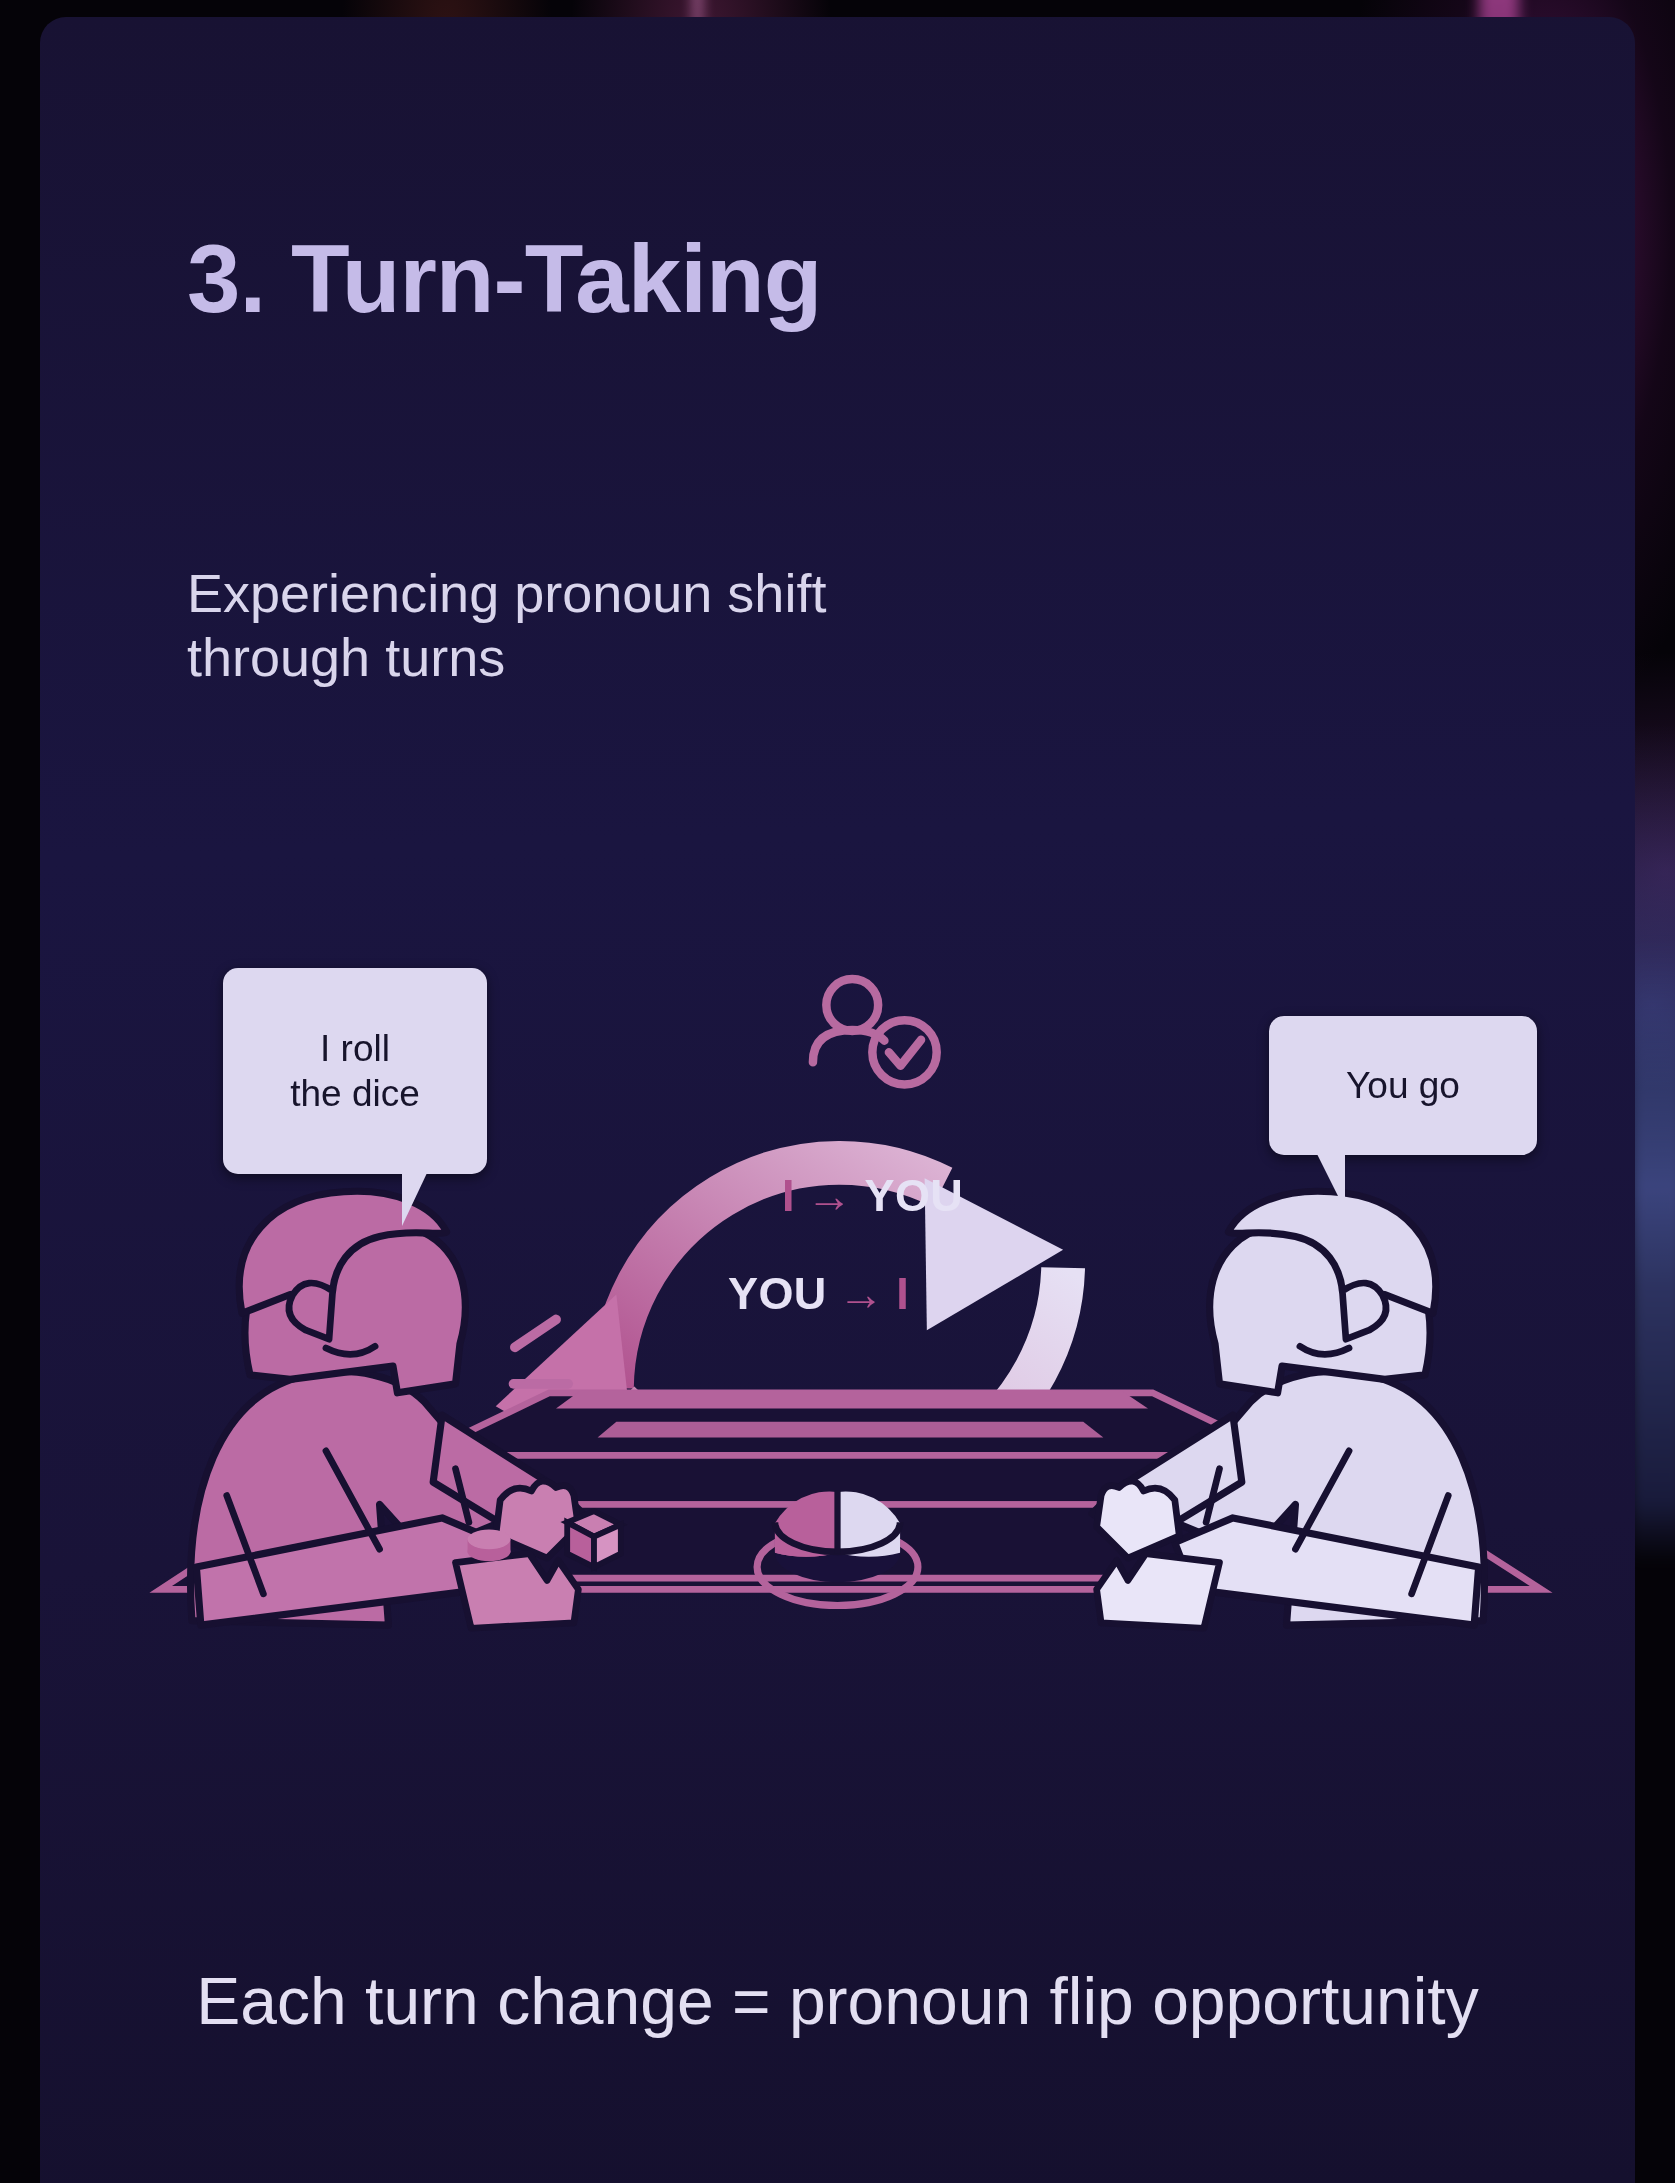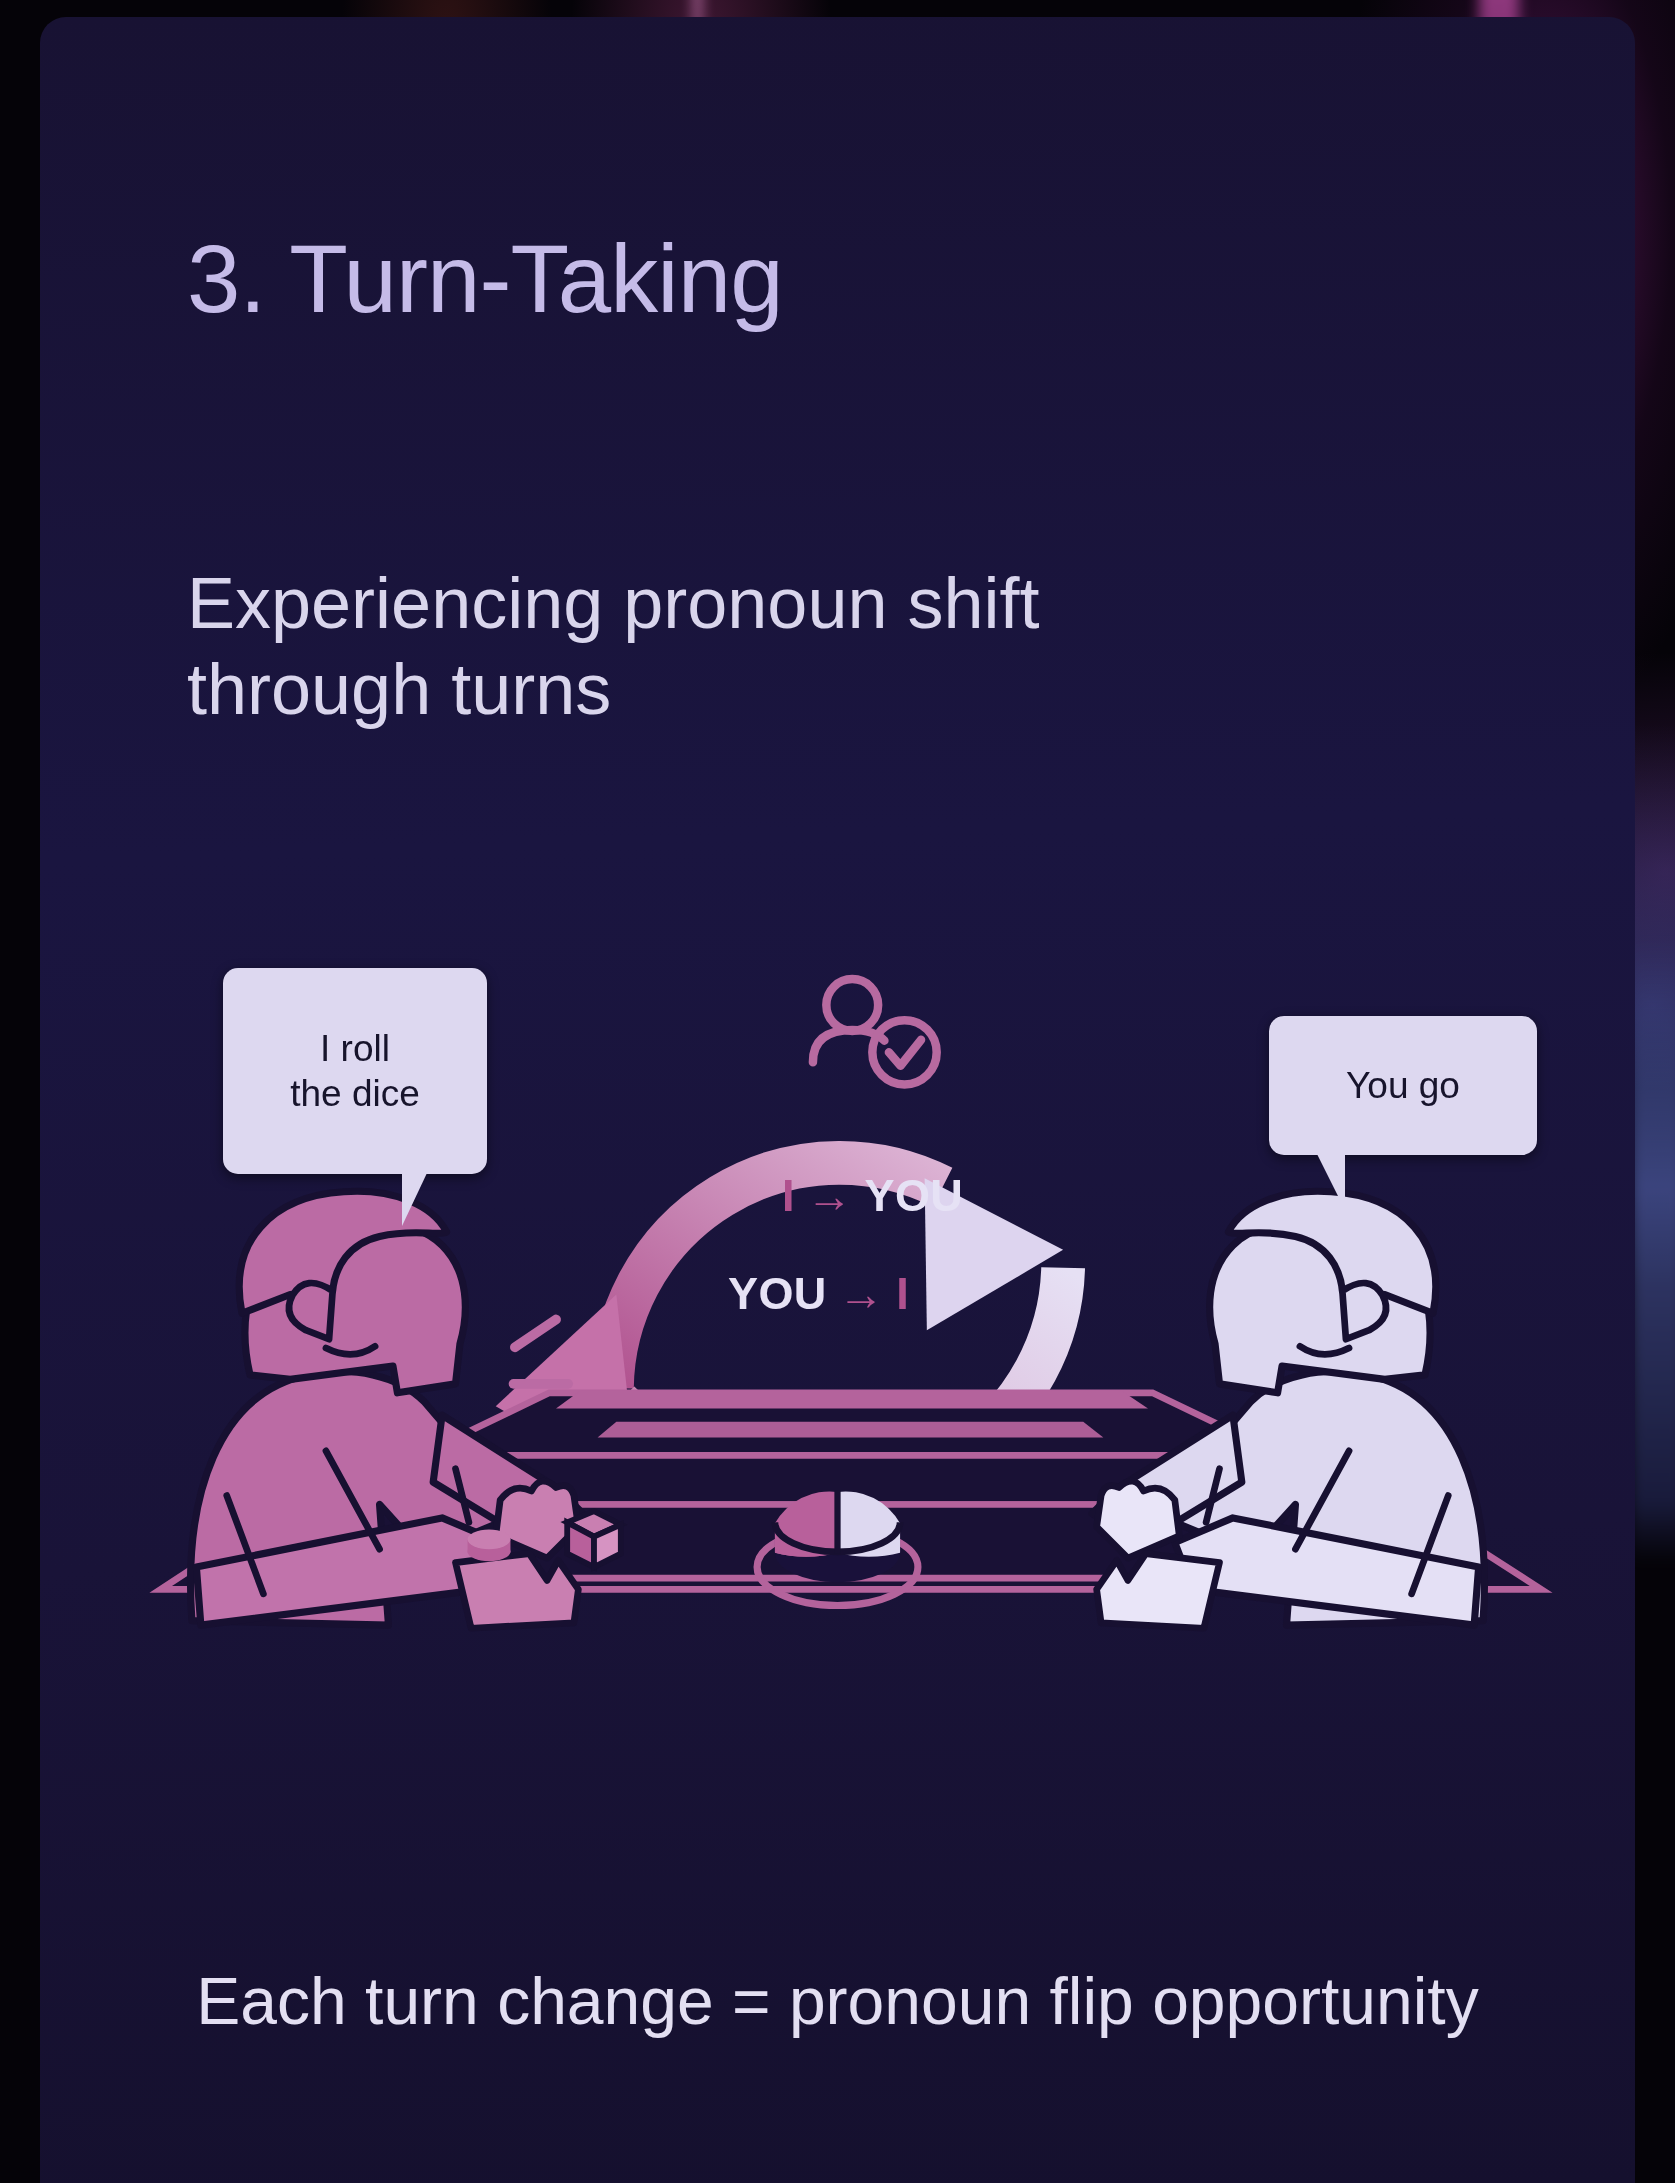--- a/index.html
+++ b/index.html
@@ -28,26 +28,26 @@
     position:absolute;
     left:40px; top:17px; width:1595px; height:2166px;
     border-radius:26px 26px 0 0;
     background:linear-gradient(178deg,#181233 0%,#1a1540 38%,#191338 70%,#15102e 100%);
     overflow:hidden;
   }
 
   
   #title{
     position:absolute; left:147px; top:210px; width:1206px;
-    font-size:96px; font-weight:400; line-height:1.08;
+    font-size:96px; font-weight:700; line-height:1.08;
     letter-spacing:-0.9px; color:#c5bbe8;
   }
   #subtitle{
     position:absolute; left:147px; top:544px; width:1117px;
-    font-size:72px; font-weight:400; line-height:1.19;
+    font-size:54px; font-weight:400; line-height:1.19;
     color:#d9d5ec;
   }
   #caption{
     position:absolute; left:0; top:1946px; width:1595px;
     text-align:center; font-size:66px; font-weight:400; color:#e3dff2;
   }
 
   
   .bubble{
     position:absolute;

